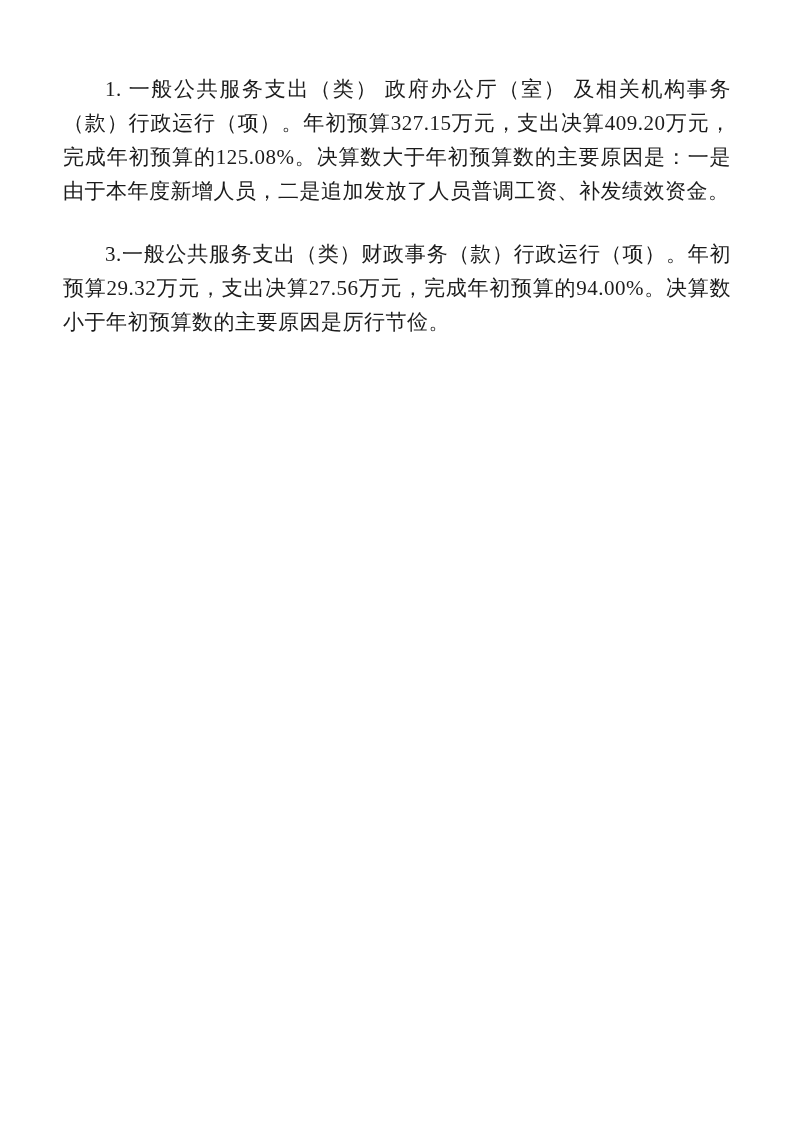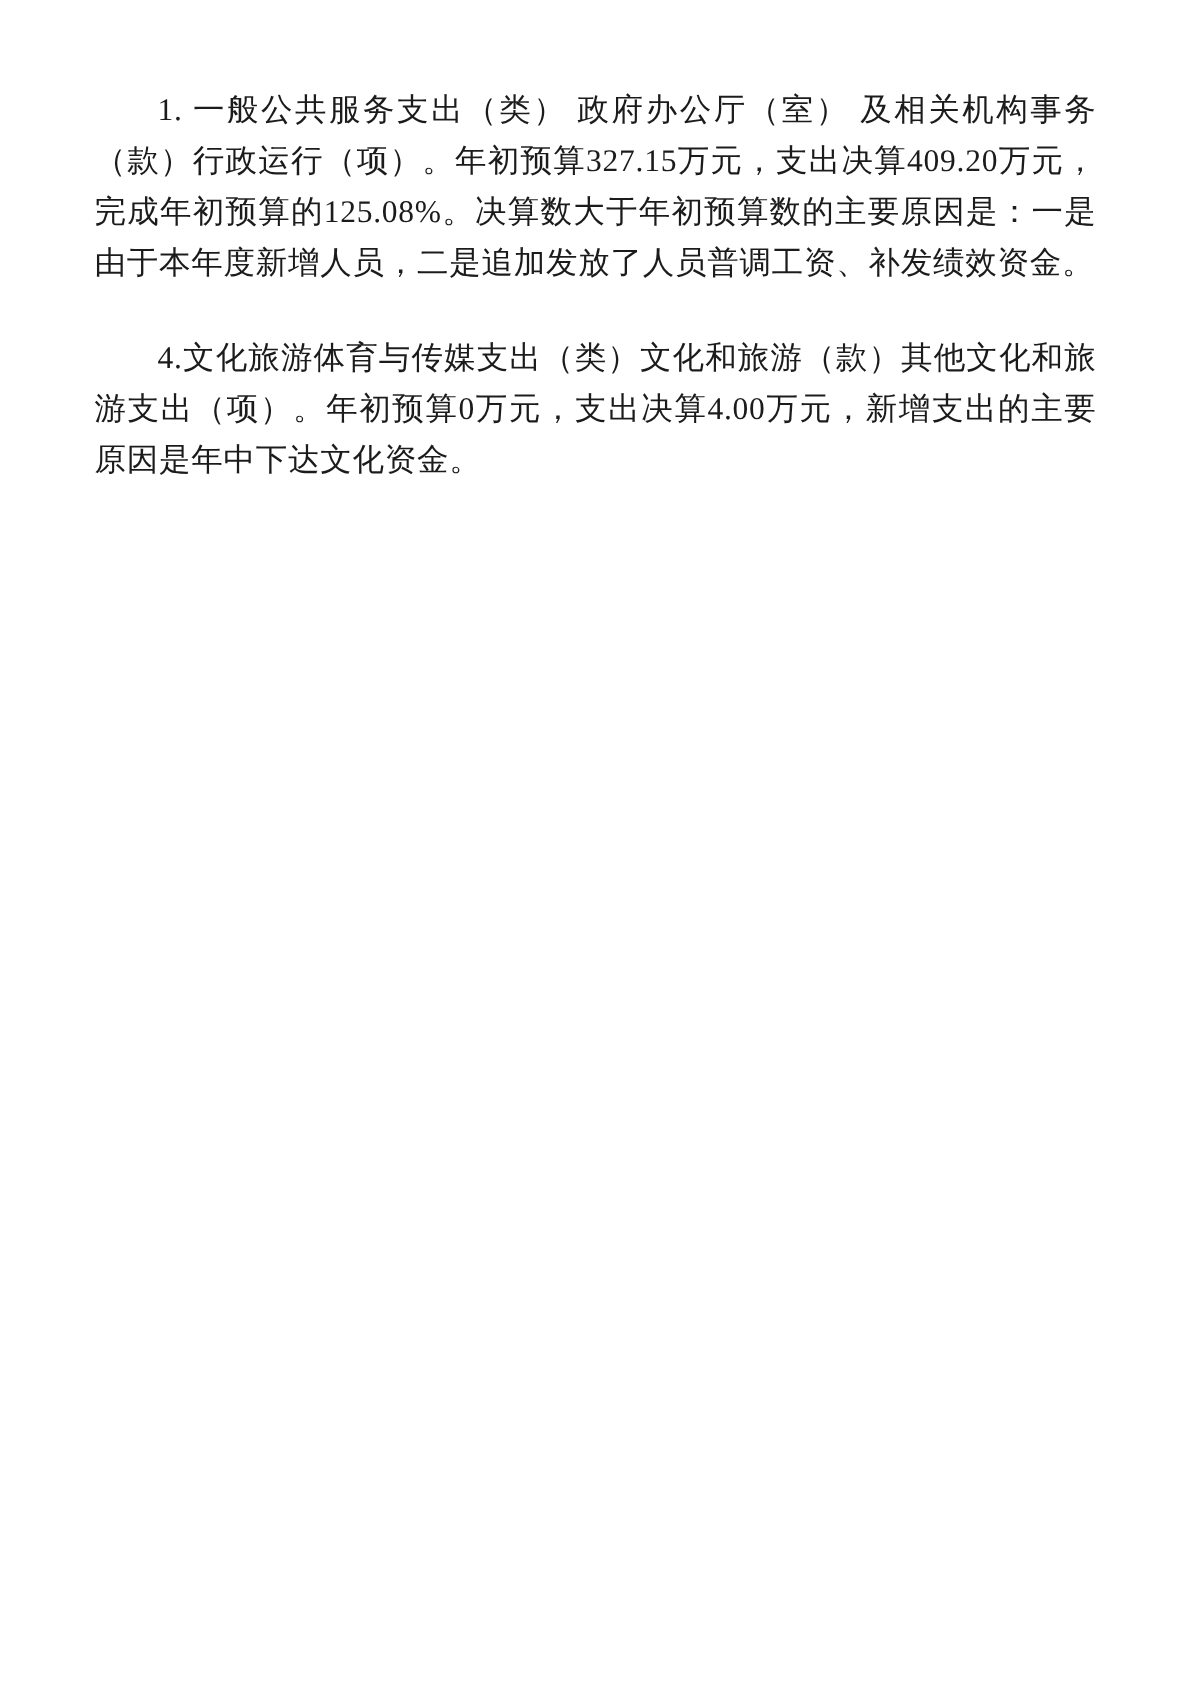--- a/index.html
+++ b/index.html
@@ -6,35 +6,35 @@
       margin: 0;
       padding: 0;
       background: #ffffff;
     }
     .page {
       position: relative;
       width: 793px;
       height: 1122px;
       background: #ffffff;
       box-sizing: border-box;
-      padding: 56px 62px 0 63px;
+      padding: 72px 62px 0 63px;
       font-family: "Liberation Serif", "DejaVu Serif", serif;
       color: #1b1b1b;
       overflow: hidden;
     }
     .para {
       font-size: 21px;
       line-height: 34px;
       letter-spacing: 0.5px;
       text-align: justify;
       text-justify: inter-character;
       text-indent: 2em;
       margin: 0 0 29px 0;
       word-break: break-all;
     }
   </style>
 </head>
 <body>
 
 <div class="page">
   <p class="para">1. 一般公共服务支出（类） 政府办公厅（室） 及相关机构事务（款）行政运行（项）。年初预算327.15万元，支出决算409.20万元，完成年初预算的125.08%。决算数大于年初预算数的主要原因是：一是由于本年度新增人员，二是追加发放了人员普调工资、补发绩效资金。</p>
-  <p class="para">4.文化旅游体育与传媒支出（类）文化和旅游（款）其他文化和旅游支出（项）。年初预算0万元，支出决算4.00万元，新增支出的主要原因是年中下达文化资金。</p>
+  <p class="para">3.一般公共服务支出（类）财政事务（款）行政运行（项）。年初预算29.32万元，支出决算27.56万元，完成年初预算的94.00%。决算数小于年初预算数的主要原因是厉行节俭。</p>
 </div>
 
 </body></html>

